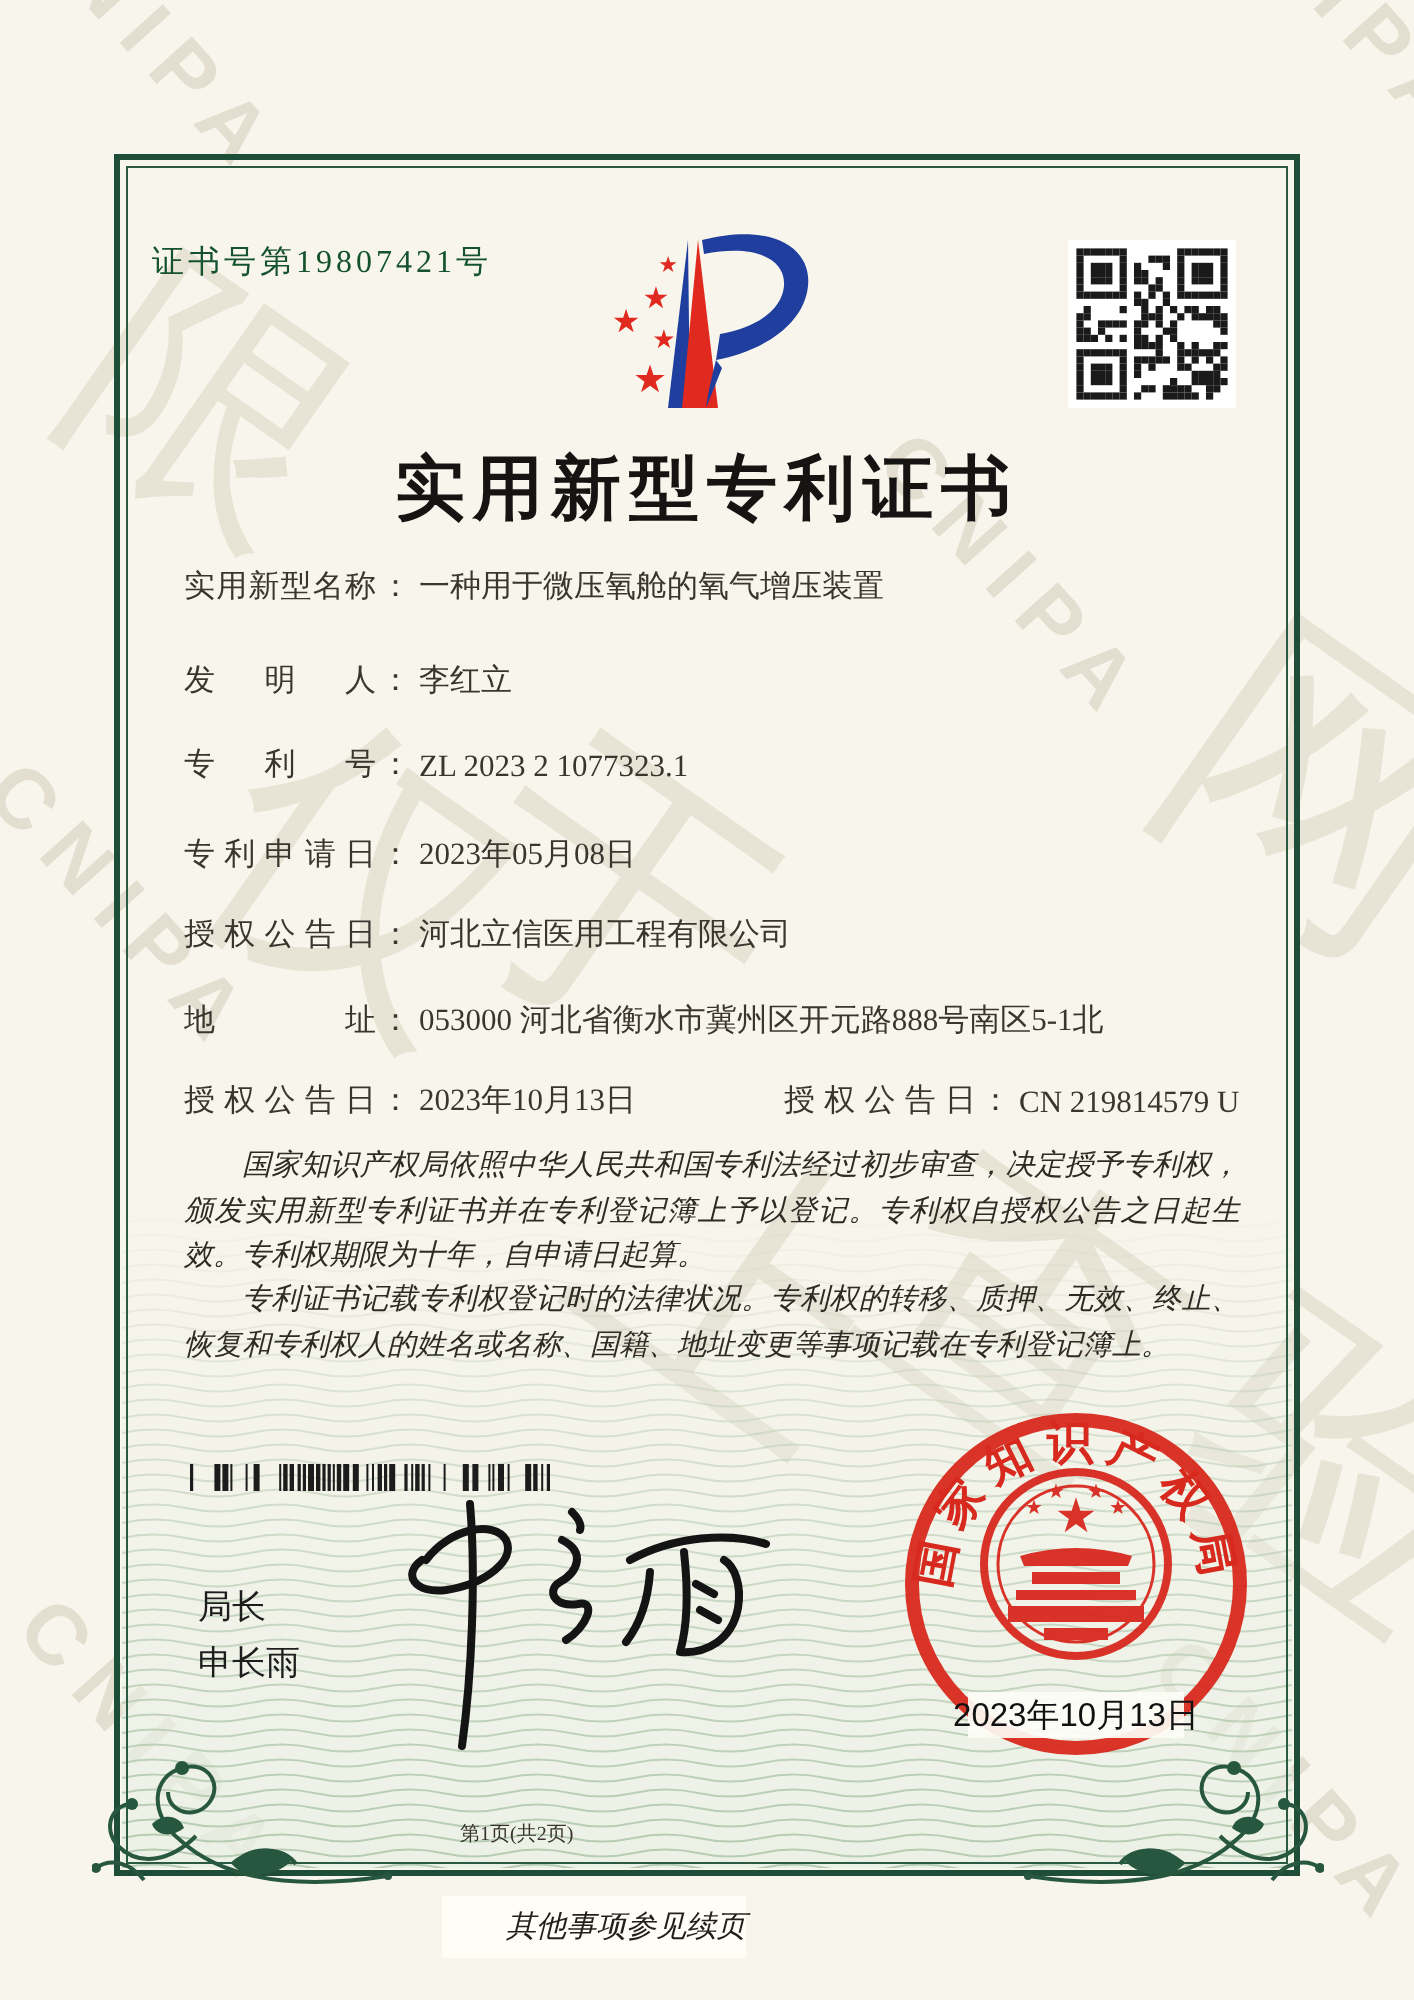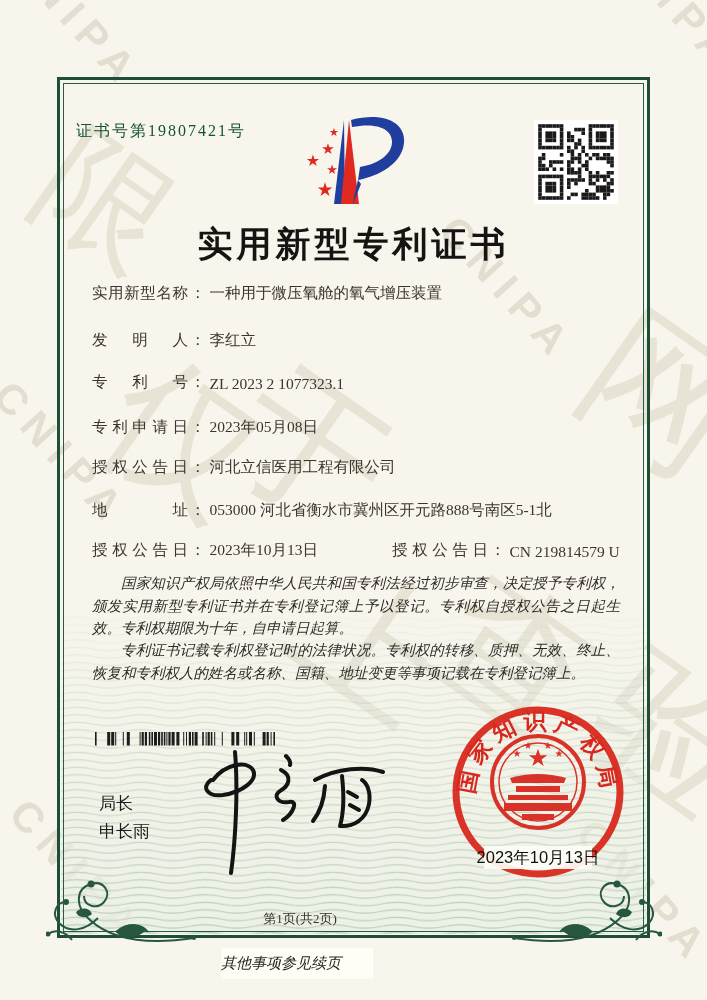--- a/index.html
+++ b/index.html
@@ -34,22 +34,22 @@
 
   .para { position:absolute; z-index:5; left:92px; width:528px; font-size:14.5px; line-height:22.5px;
           font-style:italic; color:#2e2b25; text-indent:2em; text-align:justify; }
 
   .barcode { position:absolute; z-index:5; left:95px; top:732px; }
   .signer { position:absolute; z-index:5; left:99px; font-family:Liberation Serif, serif;
             font-size:17px; color:#1d1d1d; }
   .signature { position:absolute; z-index:6; left:185px; top:742px; }
   .seal { position:absolute; z-index:7; left:448px; top:700px; }
 
-  .page-info { position:absolute; z-index:5; left:230px; top:910px; width:140px; text-align:center; font-size:13px; color:#37332c; }
-  .cont-note { position:absolute; z-index:5; left:221px; top:948px; width:152px; padding:6px 0; text-align:left;
+  .page-info { position:absolute; z-index:5; left:230px; top:910px; width:140px; text-align:left; font-size:10px; color:#37332c; }
+  .cont-note { position:absolute; z-index:5; left:221px; top:948px; width:152px; padding:6px 0; text-align:right;
                background:#fffdf6; font-size:15px; font-style:italic; color:#211f1b; }
 
   .flourish { position:absolute; z-index:4; pointer-events:none; }
   .flourish.bl { left:46px; top:852px; }
   .flourish.br { left:512px; top:852px; transform:scaleX(-1); }
 </style>
 </head>
 <body>
 
 <div class="page">

